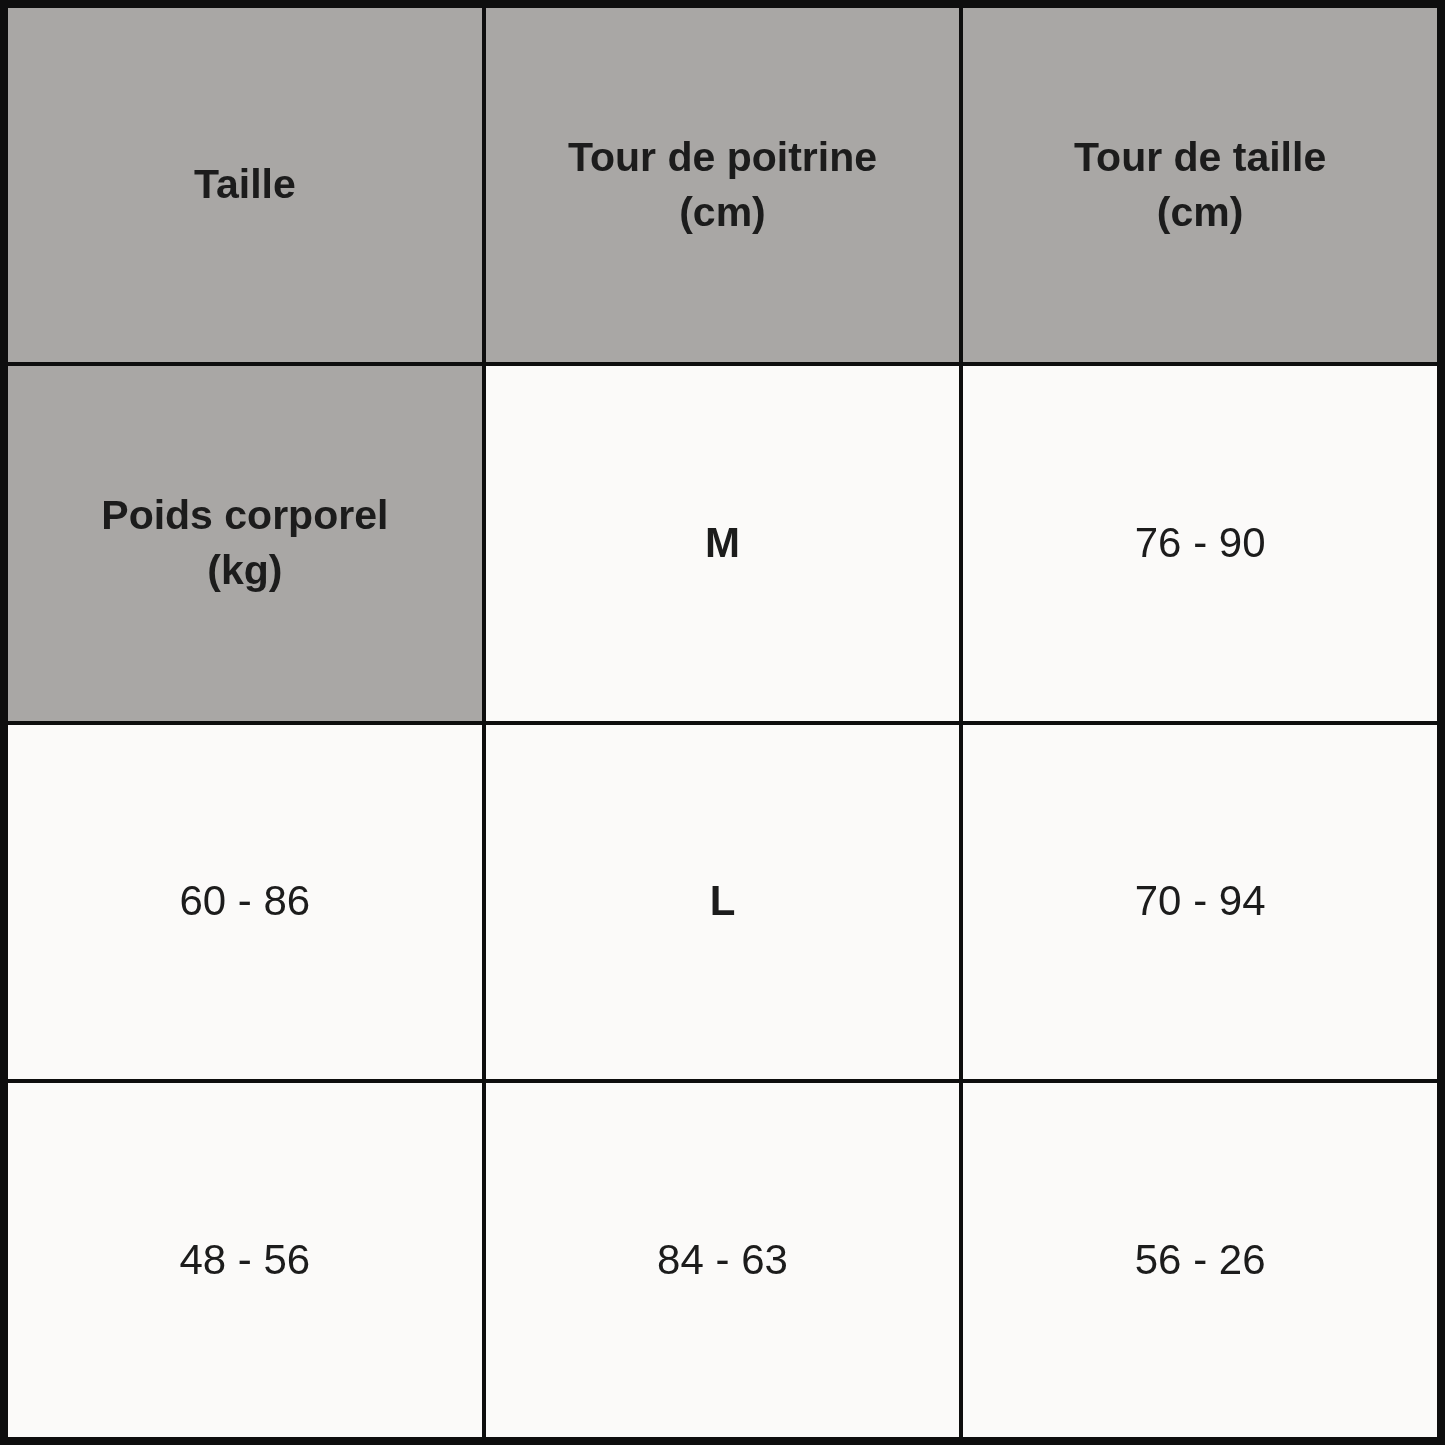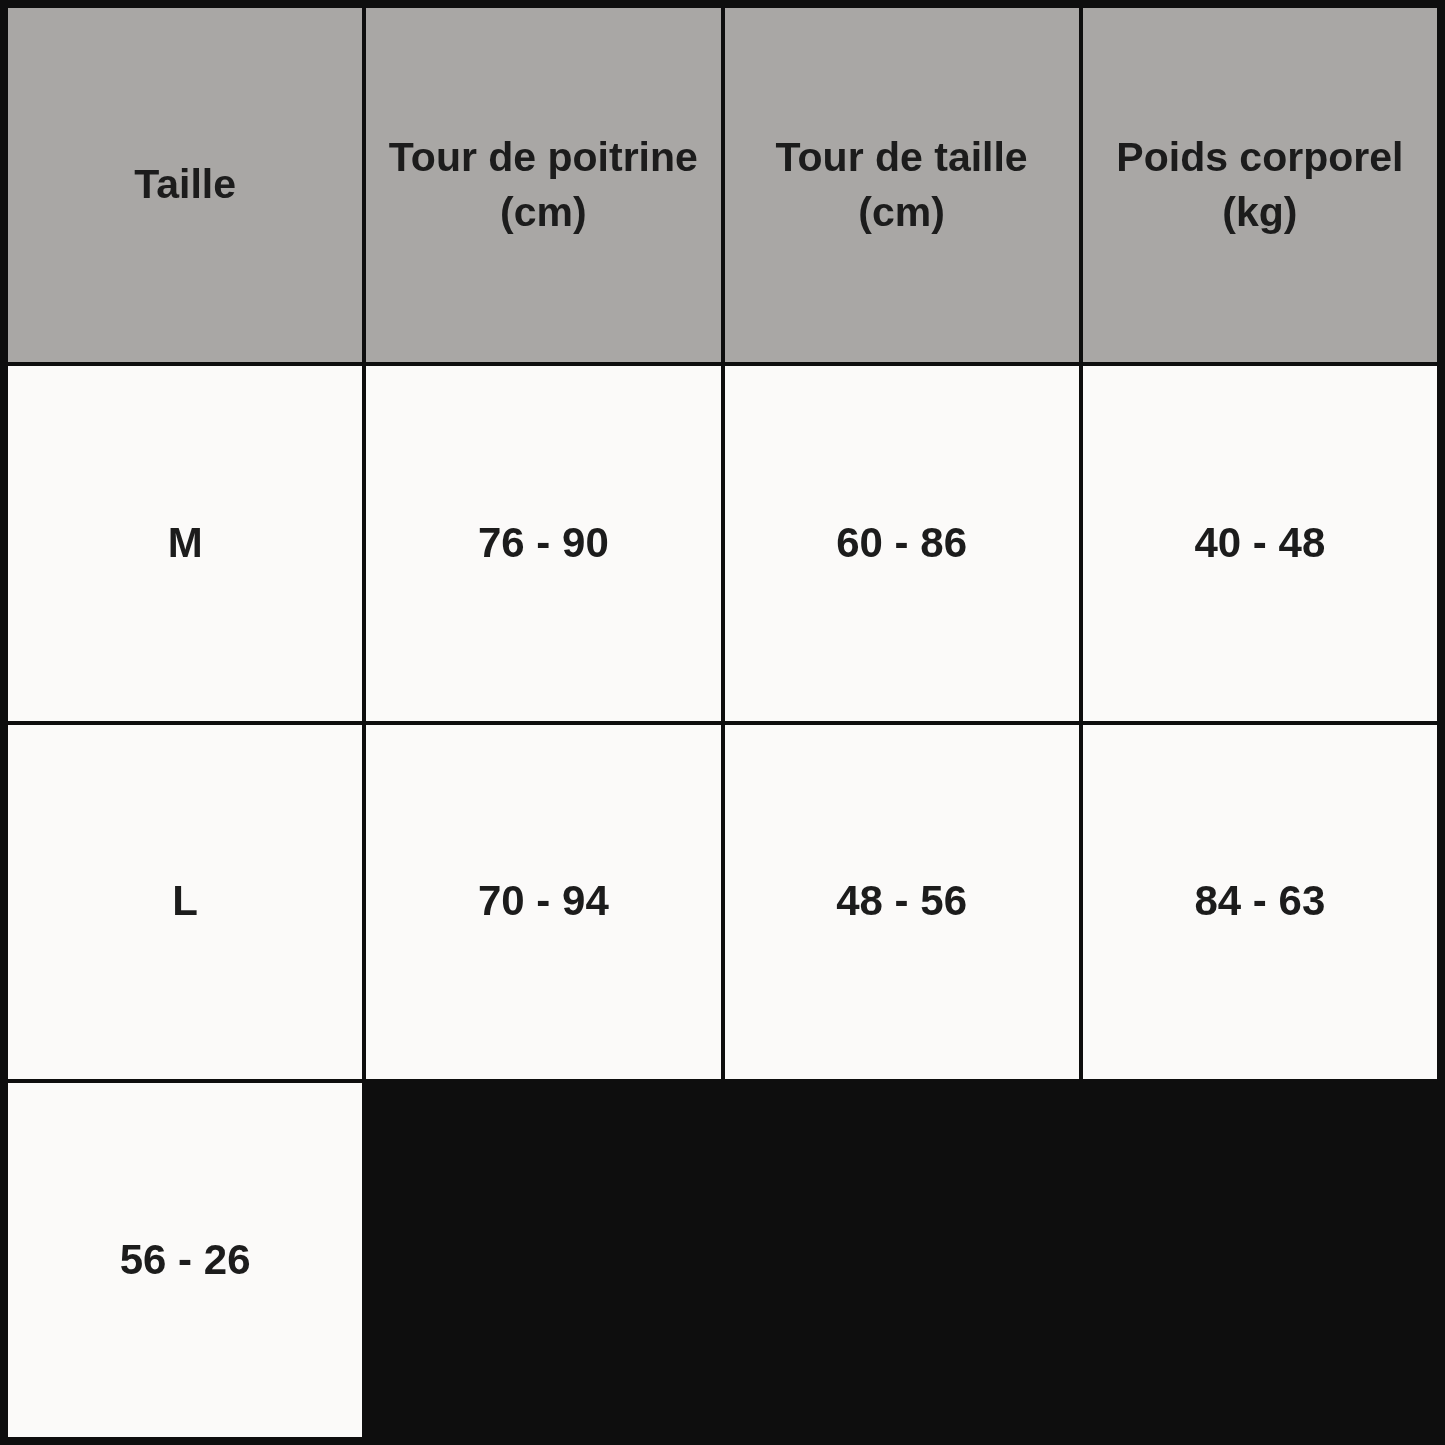--- a/index.html
+++ b/index.html
@@ -13,36 +13,36 @@
   body {
     width: 1445px;
     height: 1445px;
     background: #ffffff;
     font-family: "Liberation Sans", sans-serif;
   }
   .size-chart {
     width: 1445px;
     height: 1445px;
     display: grid;
-    grid-template-columns: repeat(4, 1fr);
+    grid-template-columns: repeat(3, 1fr);
     grid-template-rows: repeat(4, 1fr);
     background: var(--grid-line);
     padding: 8px;
     gap: 4px;
   }
   .cell {
     background: var(--cell-bg);
     display: flex;
     flex-direction: column;
     align-items: center;
     justify-content: center;
     text-align: center;
     color: var(--text);
     font-size: 42px;
-    font-weight: 700;
+    font-weight: 400;
     line-height: 1.35;
   }
   .cell.header {
     background: var(--header-bg);
     font-weight: 700;
     font-size: 41px;
   }
   .cell.size {
     font-weight: 700;
   }
@@ -66,21 +66,20 @@
     <span class="unit">(cm)</span>
   </div>
   <div class="cell header">
     <span class="label">Poids corporel</span>
     <span class="unit">(kg)</span>
   </div>
 
   <div class="cell size">M</div>
   <div class="cell">76 - 90</div>
   <div class="cell">60 - 86</div>
-  <div class="cell">40 - 48</div>
 
   <div class="cell size">L</div>
   <div class="cell">70 - 94</div>
   <div class="cell">48 - 56</div>
 
   <div class="cell">84 - 63</div>
   <div class="cell">56 - 26</div>
 
 </div>
 

